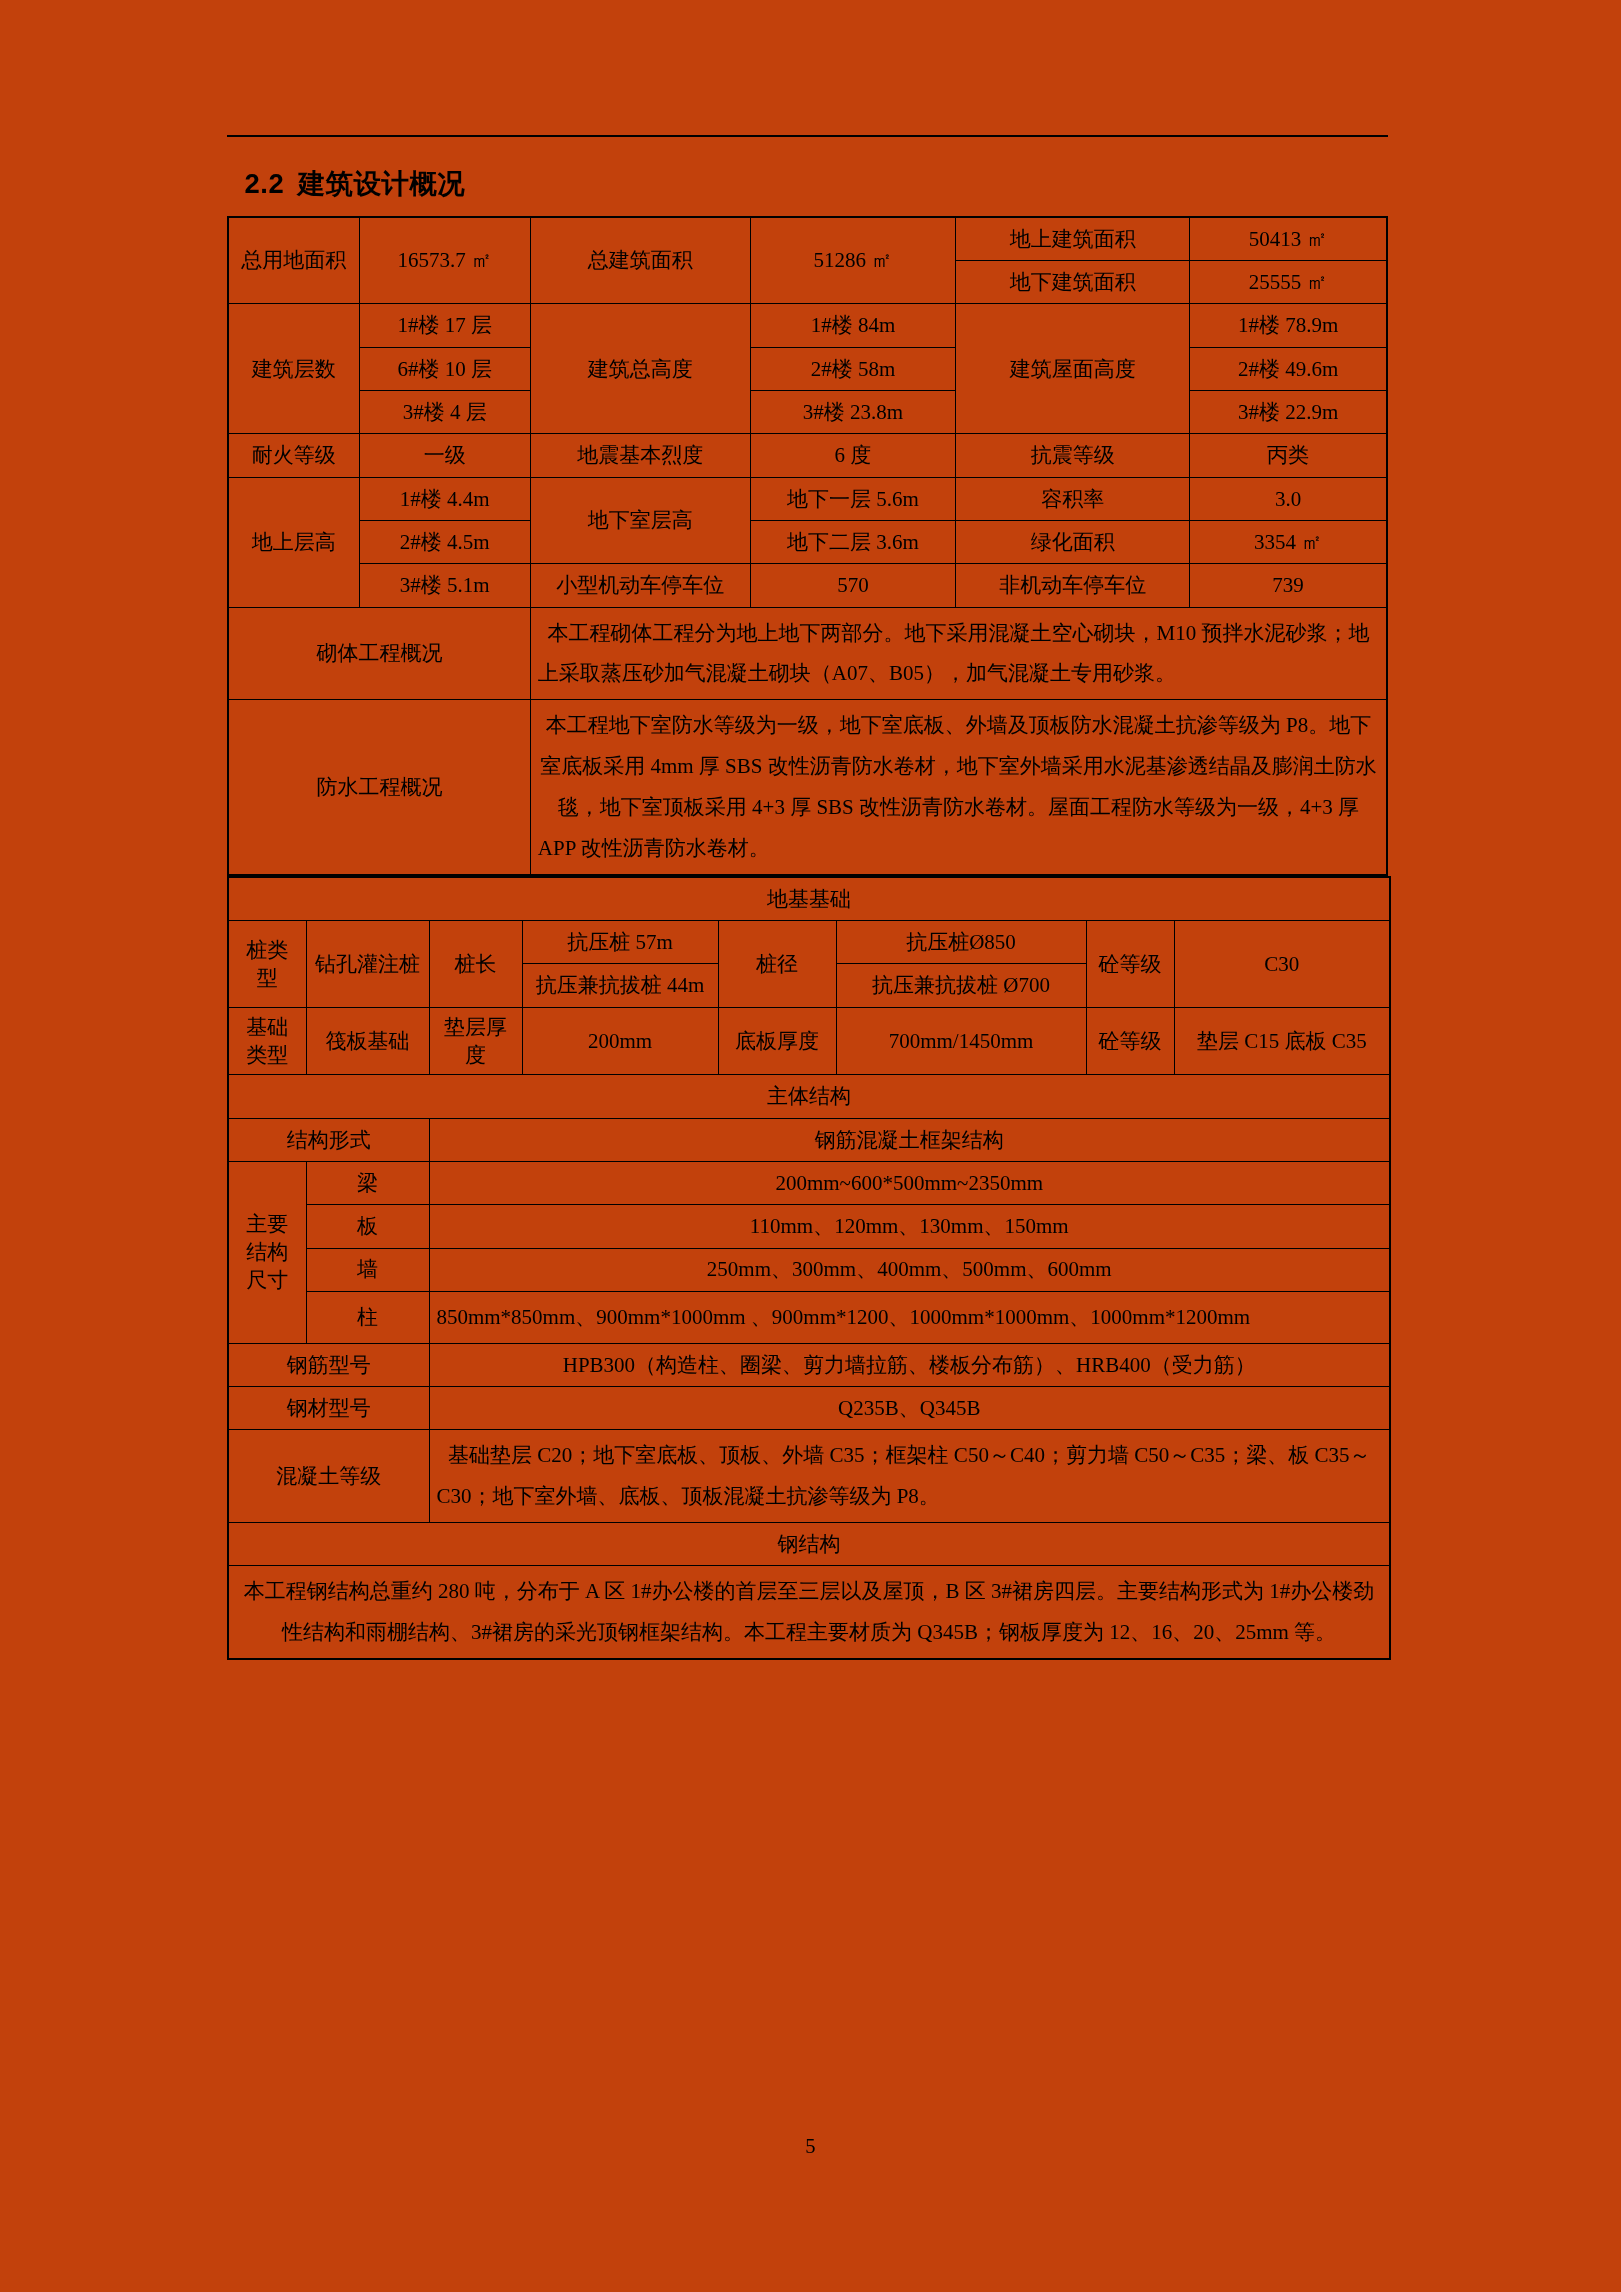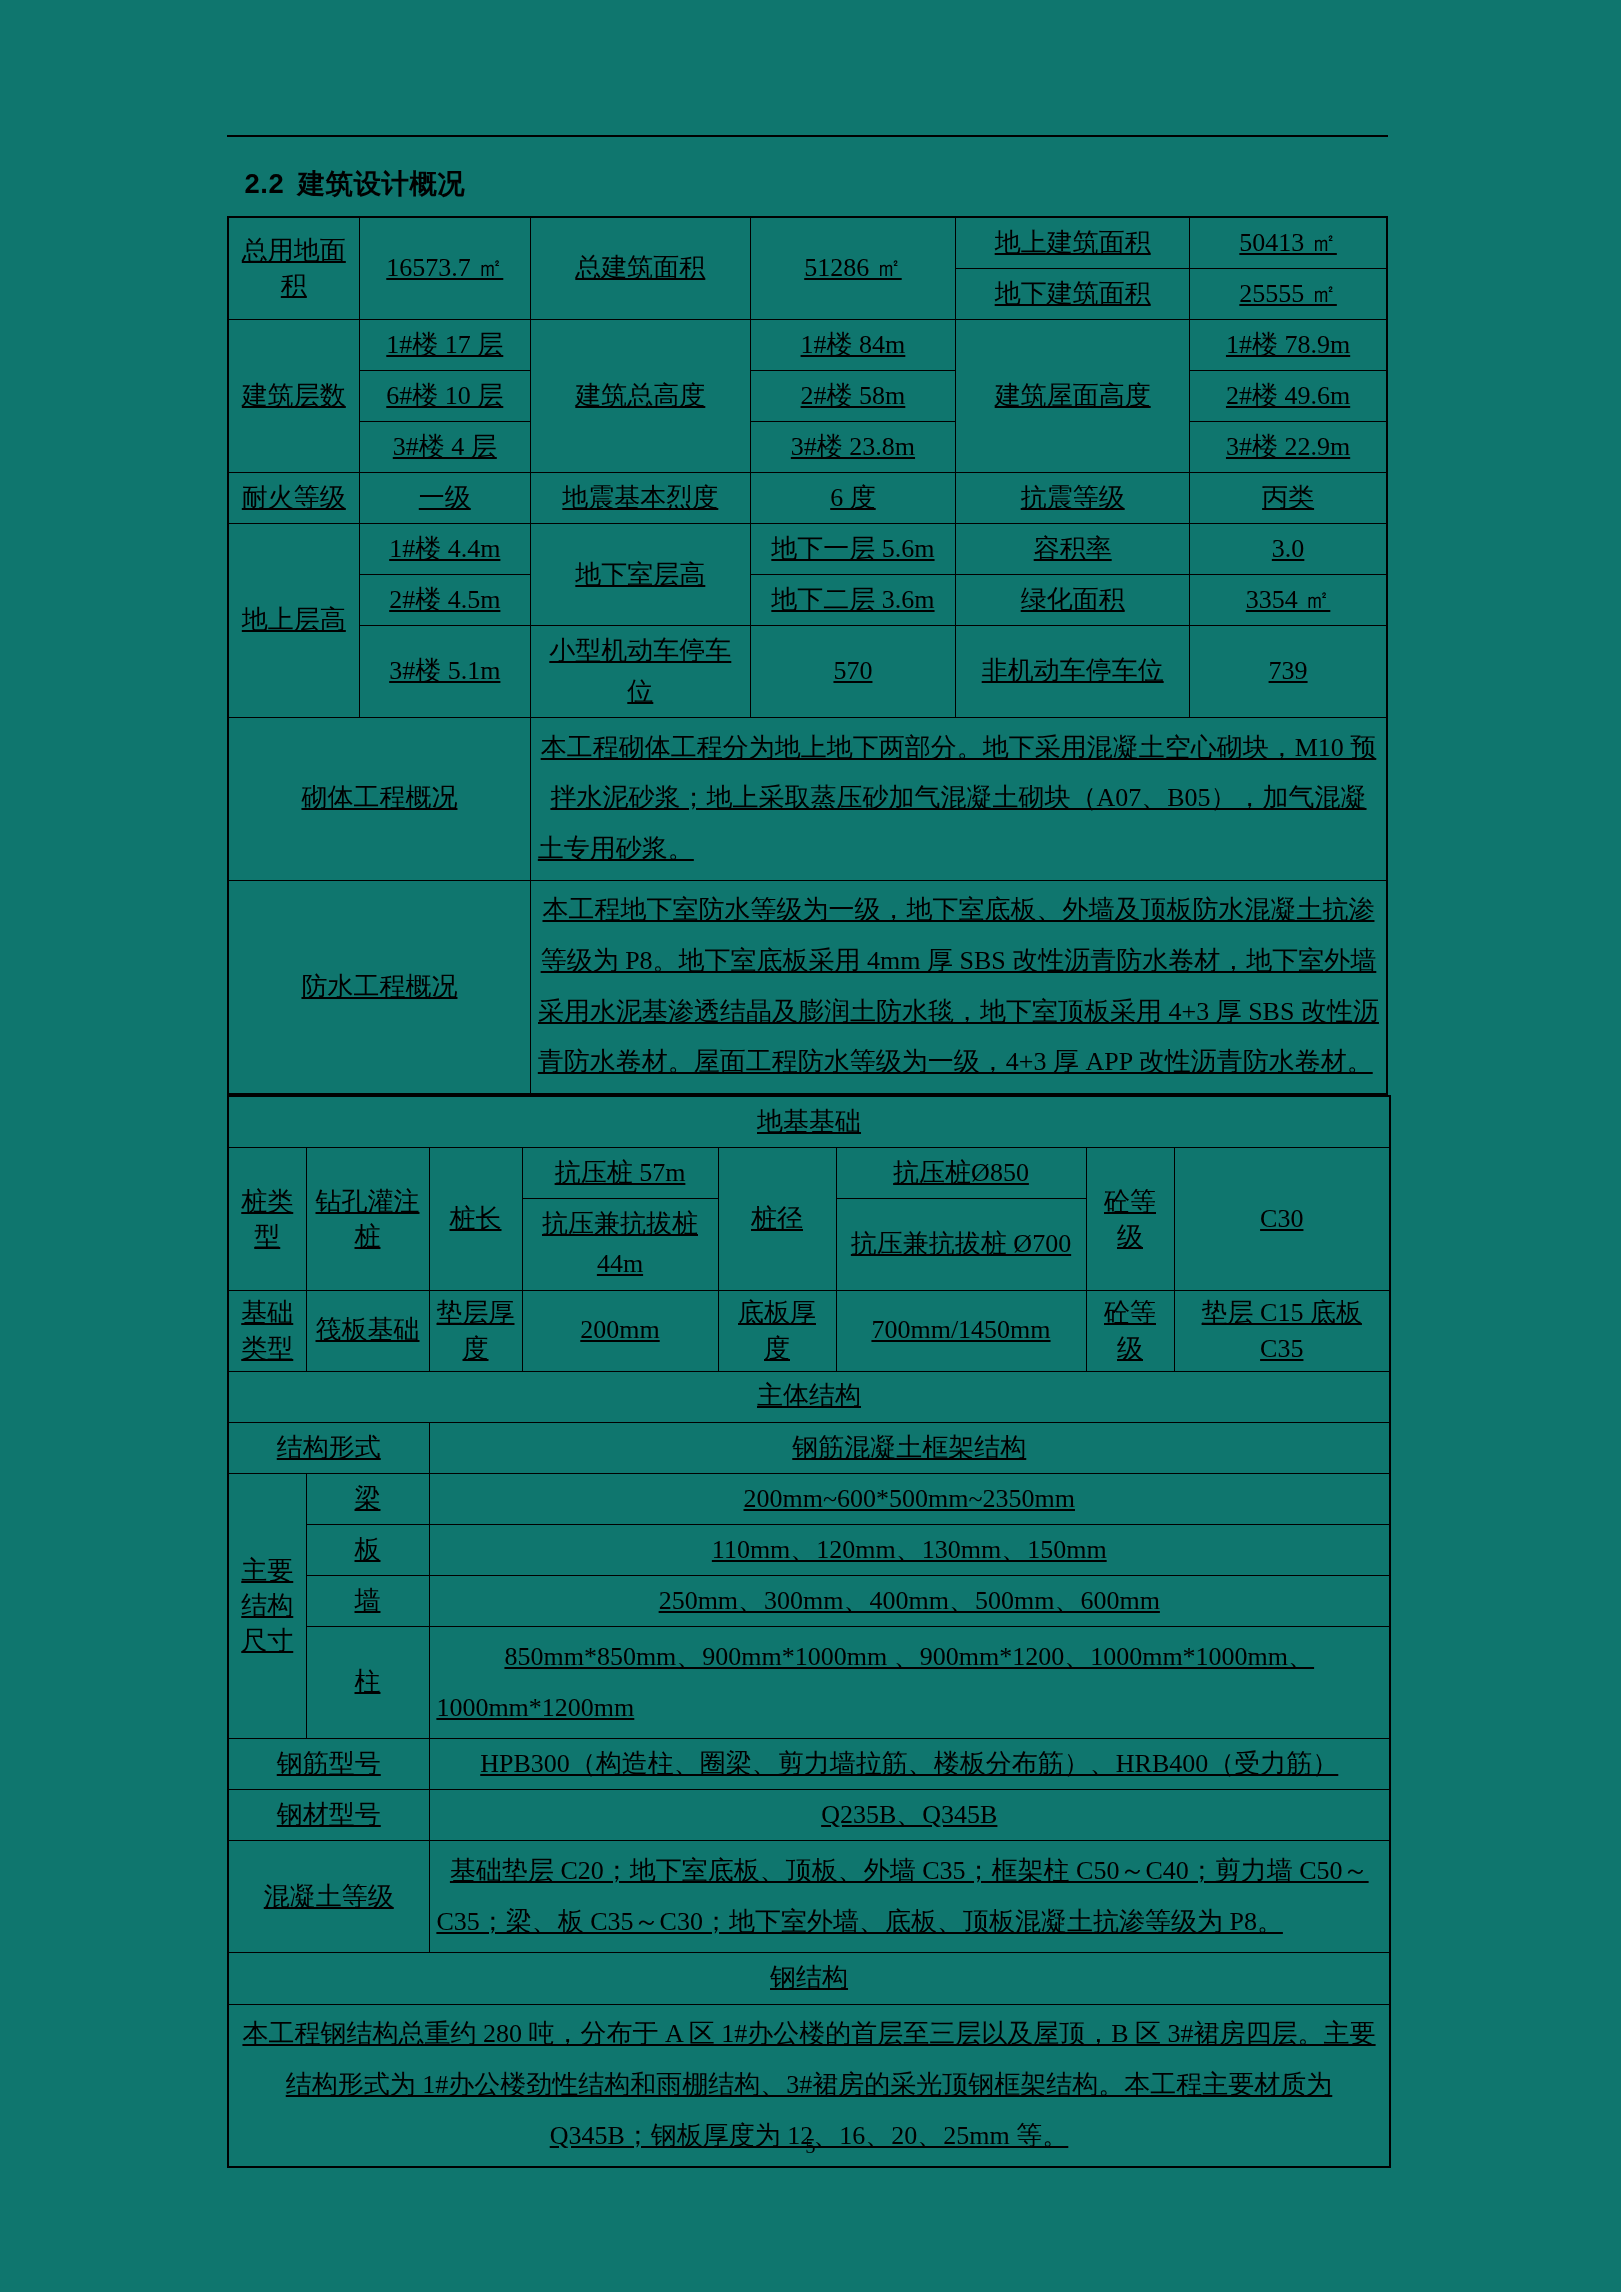--- a/index.html
+++ b/index.html
@@ -13,21 +13,21 @@
     font-family: "Liberation Serif", "DejaVu Serif", serif;
     color: #000000;
     position: relative;
   }
   .page {
     width: 1621px;
     height: 2293px;
     box-sizing: border-box;
     padding: 0;
     position: relative;
-    background: #0f766e;
+    background: #c2410c;
   }
   .content {
     position: absolute;
     left: 227px;
     top: 0;
     width: 1161px;
   }
   .header-rule {
     margin-top: 135px;
     border-top: 2.9px solid #000;
@@ -39,23 +39,22 @@
     margin: 29px 0 13.7px 17.6px;
     letter-spacing: 0.5px;
     font-family: "Liberation Sans", "DejaVu Sans", sans-serif;
   }
   h2.section .num { margin-right: 13.7px; }
 
   table.doc {
     border-collapse: collapse;
     width: 1161px;
     table-layout: fixed;
-    font-size: 26px;
+    font-size: 21px;
     line-height: 1.55;
-    text-decoration: underline;
   }
   table.doc.outer {
     border: 2.9px solid #000;
   }
   table.doc td {
     border: 1px solid #000;
     padding: 4.9px 6.9px;
     vertical-align: middle;
     text-align: center;
     word-wrap: break-word;

